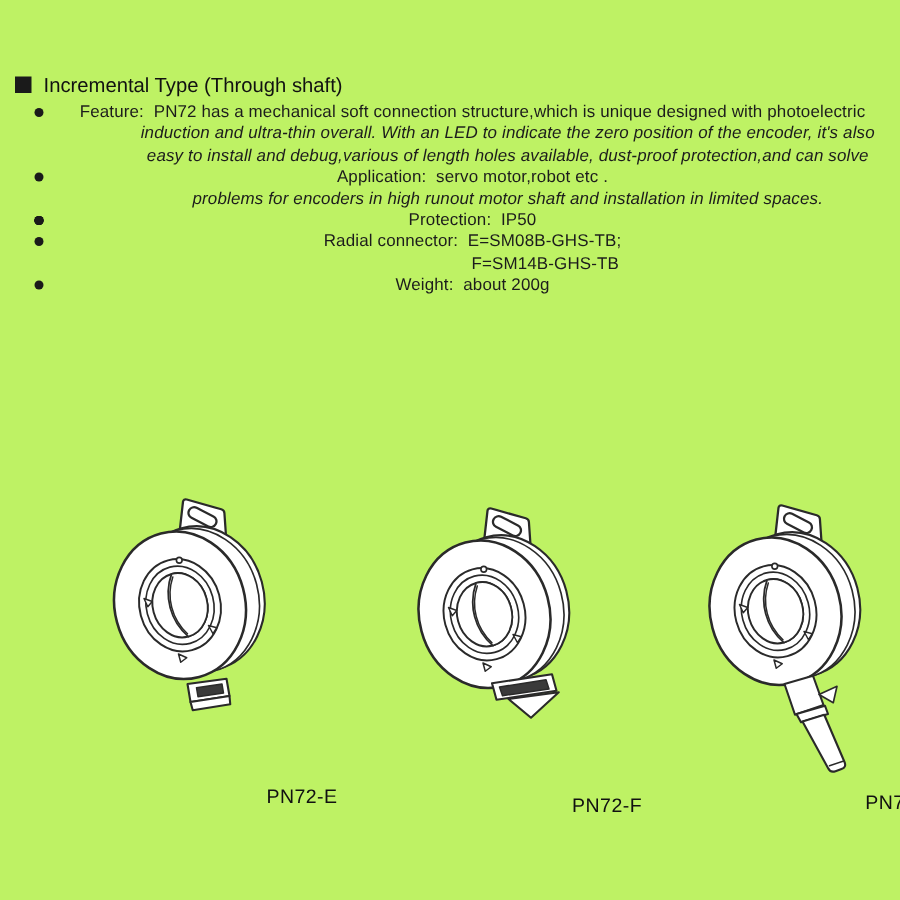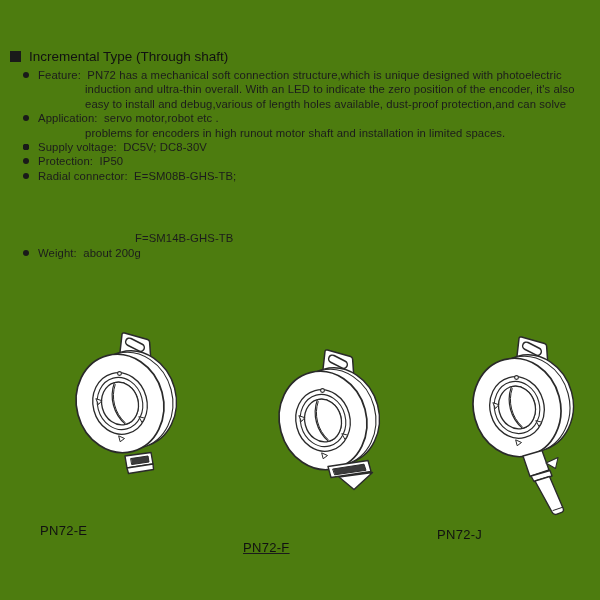--- a/index.html
+++ b/index.html
@@ -1,43 +1,43 @@
 <!DOCTYPE html>
 <html><head>
 <meta charset="utf-8">
 <style>
   html,body{margin:0;padding:0;background:#fff;}
   .page{
-    position:relative;width:600px;height:600px;background:#4d7c0f;
+    position:relative;width:600px;height:600px;background:#bef264;
     font-family:"Liberation Sans",sans-serif;color:#1a1a1a;overflow:hidden;
     box-sizing:border-box;
   }
   
   .title-row{
     position:absolute;left:10px;top:48px;display:flex;align-items:center;gap:8px;
     font-size:13.5px;line-height:17px;color:#111;
   }
   .title-square{width:11px;height:11px;background:#1a1a1a;flex:0 0 auto;}
   
-  .spec-list{position:absolute;left:22px;top:68px;width:570px;}
+  .spec-list{position:absolute;left:22px;top:68px;width:570px;text-align:center;}
   .spec-line{
     position:relative;padding-left:16px;font-size:11.3px;line-height:14.4px;
     white-space:nowrap;color:#1c1c1c;letter-spacing:0.1px;
   }
   .spec-line .bullet{
     position:absolute;left:1px;top:4px;width:6px;height:6px;border-radius:50%;
     background:#1a1a1a;
   }
-  .spec-line.cont-feature{padding-left:63px;}
-  .spec-line.cont-connector{padding-left:113px;margin-top:48px;}
+  .spec-line.cont-feature{padding-left:63px;font-style:italic;}
+  .spec-line.cont-connector{padding-left:113px;}
   
-  .figure{position:absolute;width:185px;text-align:left;}
+  .figure{position:absolute;width:185px;text-align:right;}
   .figure svg{display:block;}
   .fig-e{left:40px;top:325px;}
-  .fig-f{left:243px;top:342px;text-decoration:underline;}
+  .fig-f{left:243px;top:331px;}
   .fig-j{left:437px;top:329px;}
   .fig-label{
     font-size:13px;line-height:16px;color:#111;margin-top:0px;letter-spacing:0.3px;
   }
   .drawing{stroke:#2a2a2a;fill:none;stroke-linejoin:round;stroke-linecap:round;}
 </style>
 </head>
 <body>
 
 <div class="page">
@@ -49,21 +49,21 @@
 
   <div class="spec-list">
     <div class="spec-line"><span class="bullet"></span><span>Feature:&nbsp; PN72 has a mechanical soft connection structure,which is unique designed with photoelectric</span></div>
     <div class="spec-line cont-feature"><span>induction and ultra-thin overall. With an LED to indicate the zero position of the encoder, it's also</span></div>
     <div class="spec-line cont-feature"><span>easy to install and debug,various of length holes available, dust-proof protection,and can solve</span></div>
     <div class="spec-line"><span class="bullet"></span><span>Application:&nbsp; servo motor,robot etc .</span></div>
     <div class="spec-line cont-feature"><span>problems for encoders in high runout motor shaft and installation in limited spaces.</span></div>
     <div class="spec-line"><span class="bullet"></span></div>
     <div class="spec-line"><span class="bullet"></span></div>
     <div class="spec-line"><span class="bullet"></span></div>
-    <div class="spec-line"><span class="bullet"></span><span>Supply voltage:&nbsp; DC5V; DC8-30V</span></div>
+    <div class="spec-line"><span class="bullet"></span></div>
     <div class="spec-line"><span class="bullet"></span><span>Protection:&nbsp; IP50</span></div>
     <div class="spec-line"><span class="bullet"></span><span>Radial connector:&nbsp; E=SM08B-GHS-TB;</span></div>
     <div class="spec-line cont-connector"><span>F=SM14B-GHS-TB</span></div>
     <div class="spec-line"><span class="bullet"></span><span>Weight:&nbsp; about 200g</span></div>
   </div>
 
   <div class="figure fig-e">
     <svg class="drawing" width="185" height="198" viewBox="0 0 185 198">
 
       <g stroke-width="1.5" fill="#fff">

